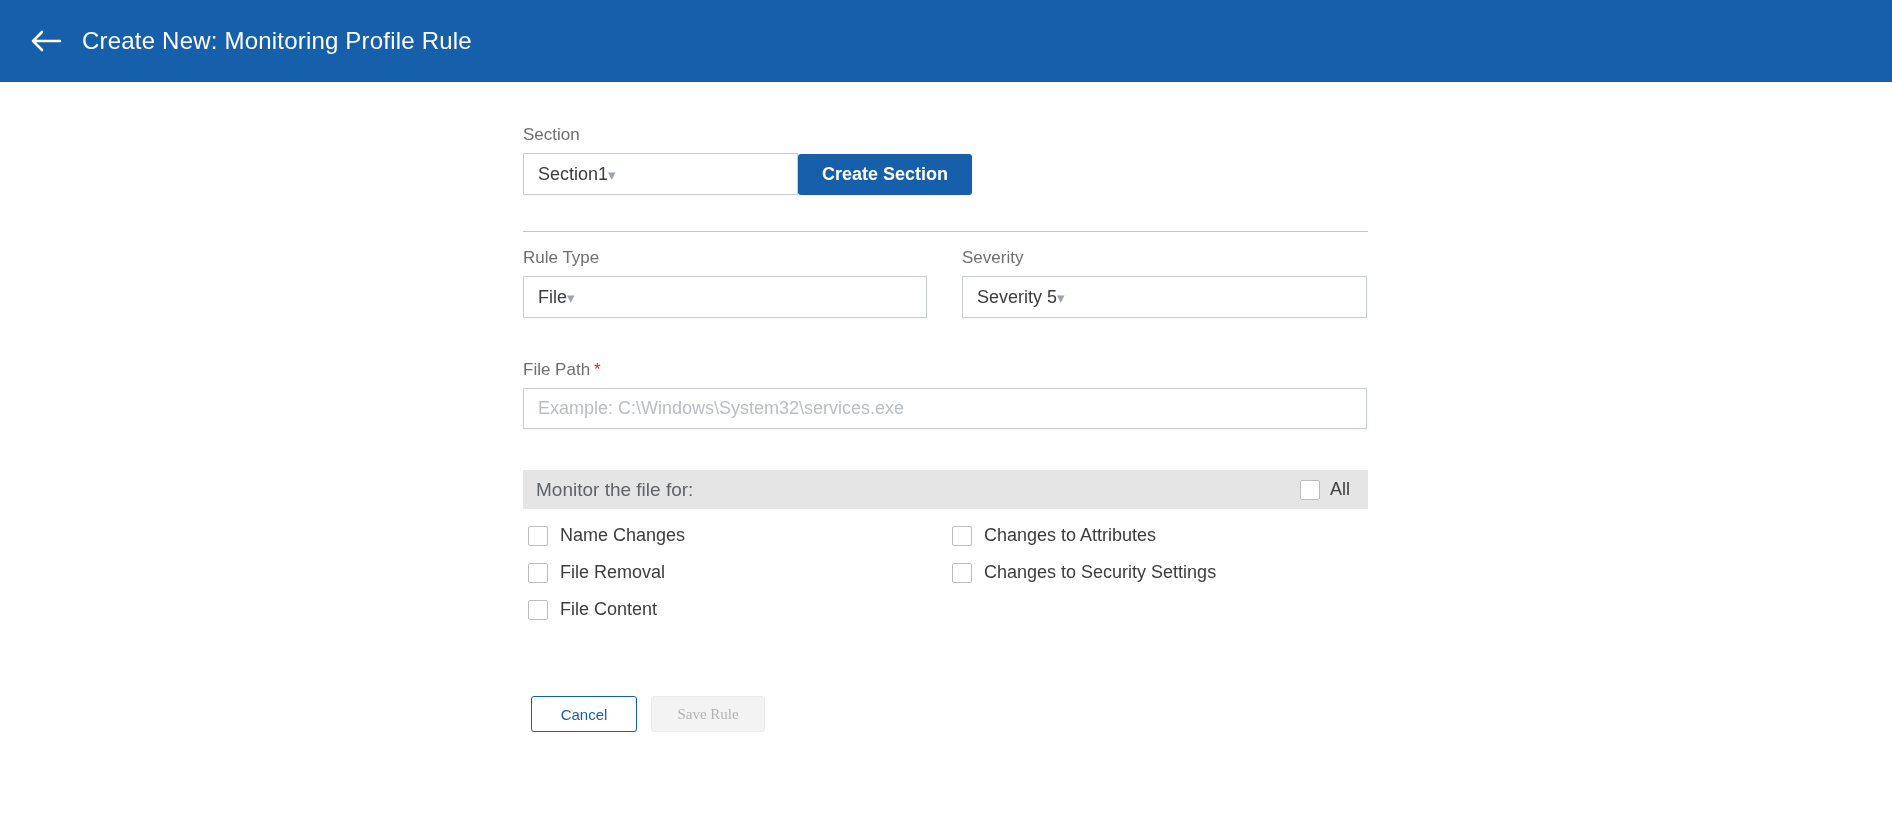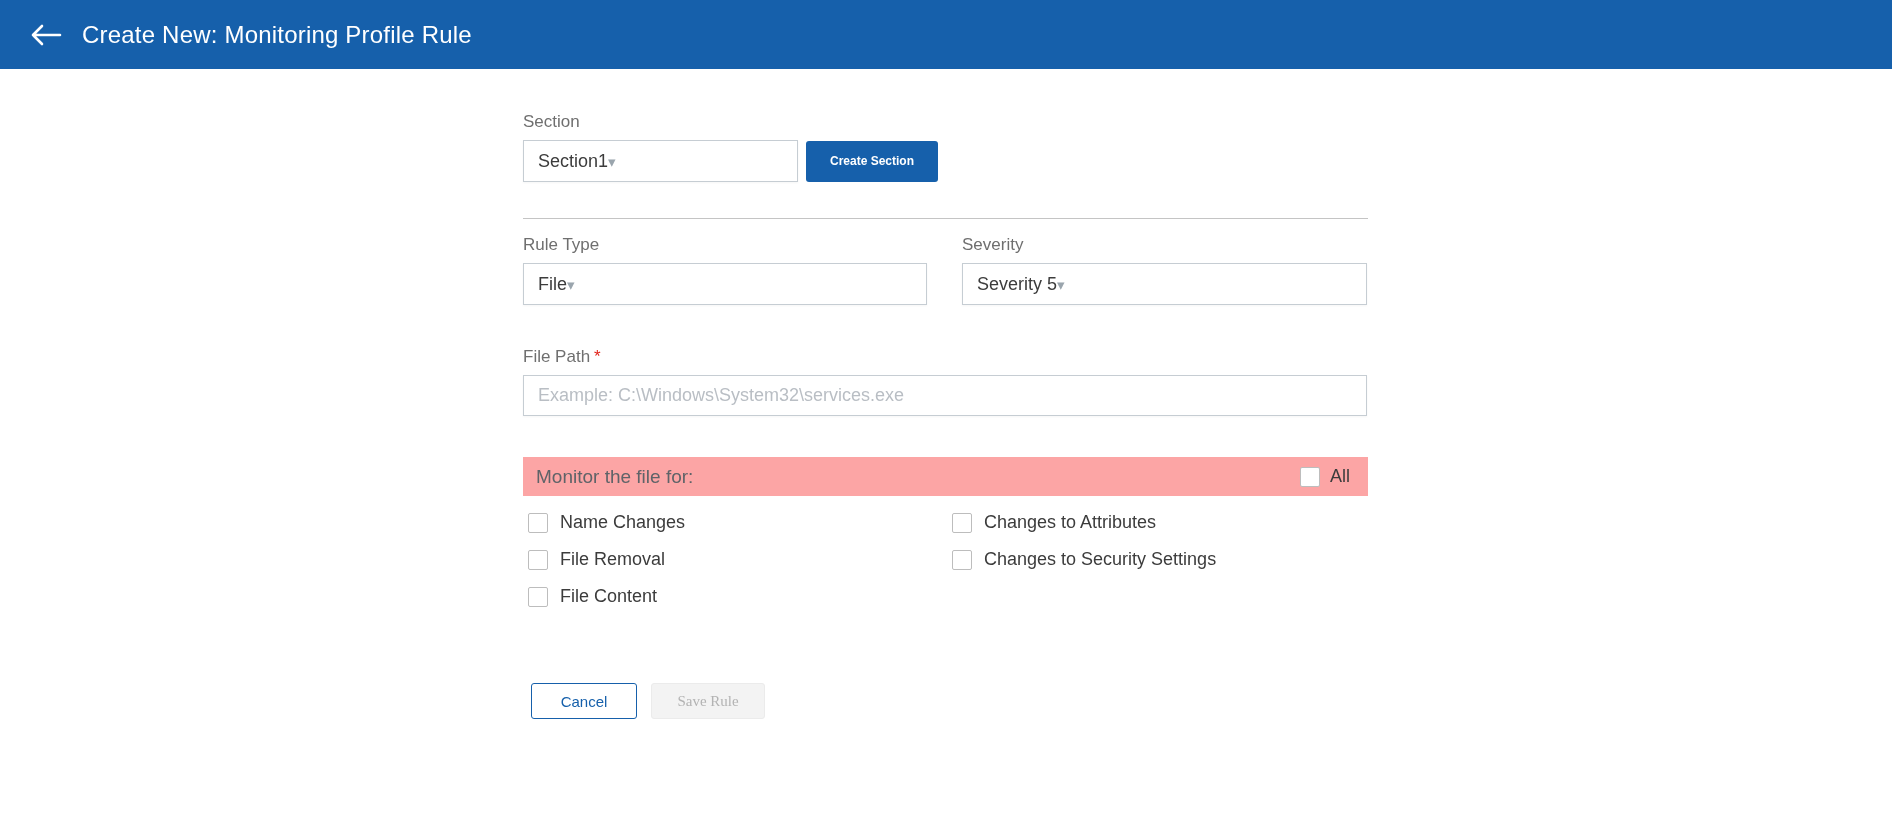--- a/index.html
+++ b/index.html
@@ -1,21 +1,21 @@
 <!DOCTYPE html>
 <html><head>
 <meta charset="utf-8">
 <style>
   * { box-sizing: border-box; margin: 0; padding: 0; }
   html, body { width: 1892px; height: 839px; background: #ffffff; overflow: hidden; }
   body { font-family: "Liberation Sans", sans-serif; color: #3c3c3c; }
 
   
   .header {
-    height: 69px; background: #1660AB; display: flex; align-items: center;
+    height: 82px; background: #1660AB; display: flex; align-items: center;
     padding: 0 24px;
   }
   .back-btn {
     background: transparent; border: none; cursor: pointer;
     width: 44px; height: 44px; display: flex; align-items: center; justify-content: center;
   }
   .page-title {
     color: #ffffff; font-size: 24px; font-weight: 500; margin-left: 14px; letter-spacing: .2px;
   }
 
@@ -31,22 +31,22 @@
     height: 42px; background: #fff; border: 1px solid #c6cdd3;
     display: flex; align-items: center; justify-content: flex-start;
     padding: 0 12px 0 14px; font-size: 18px; color: #3c3c3c; cursor: pointer;
     box-shadow: 0 1px 2px rgba(0,0,0,0.04);
   }
   .select .chev { color: #9aa5ad; font-size: 15px; line-height: 1; }
 
   .select-section { width: 275px; }
 
   .btn-primary {
-    margin-left: 8px; height: 41px; padding: 0 24px; background: #1660AB; color: #fff;
-    border: none; border-radius: 3px; font-size: 12px; font-weight: 700;
+    margin-left: 0; height: 41px; padding: 0 24px; background: #1660AB; color: #fff;
+    border: none; border-radius: 3px; font-size: 18px; font-weight: 700;
     font-family: "Liberation Sans", sans-serif; cursor: pointer;
   }
 
   .divider { margin-top: 36px; border: none; border-top: 1px solid #c4c4c4; }
 
   .params-heading { margin-top: 22px; font-size: 21px; font-weight: 400; color: #3d3d3d; }
 
   .two-col { display: flex; gap: 35px; margin-top: 16px; }
   .col-a { width: 404px; }
   .col-b { width: 405px; }
@@ -54,21 +54,21 @@
 
   .file-path-block { margin-top: 42px; }
   .text-input {
     width: 844px; height: 41px; border: 1px solid #c6cdd3; padding: 0 14px;
     font-size: 18px; color: #b91c1c; font-family: "Liberation Sans", sans-serif;
     box-shadow: 0 1px 2px rgba(0,0,0,0.04);
   }
   .text-input::placeholder { color: #b9bec4; }
 
   .monitor-bar {
-    margin-top: 41px; height: 39px; background: #fca5a5;
+    margin-top: 41px; height: 39px; background: #e5e5e5;
     display: flex; align-items: center; justify-content: space-between;
     padding: 0 18px 0 13px;
   }
   .monitor-heading { font-size: 19px; color: #5f6368; }
 
   .check { display: inline-flex; align-items: center; cursor: pointer; }
   .check .box {
     width: 20px; height: 20px; border: 1px solid #bdbdbd; border-radius: 2px;
     background: #fff; flex: none;
   }

